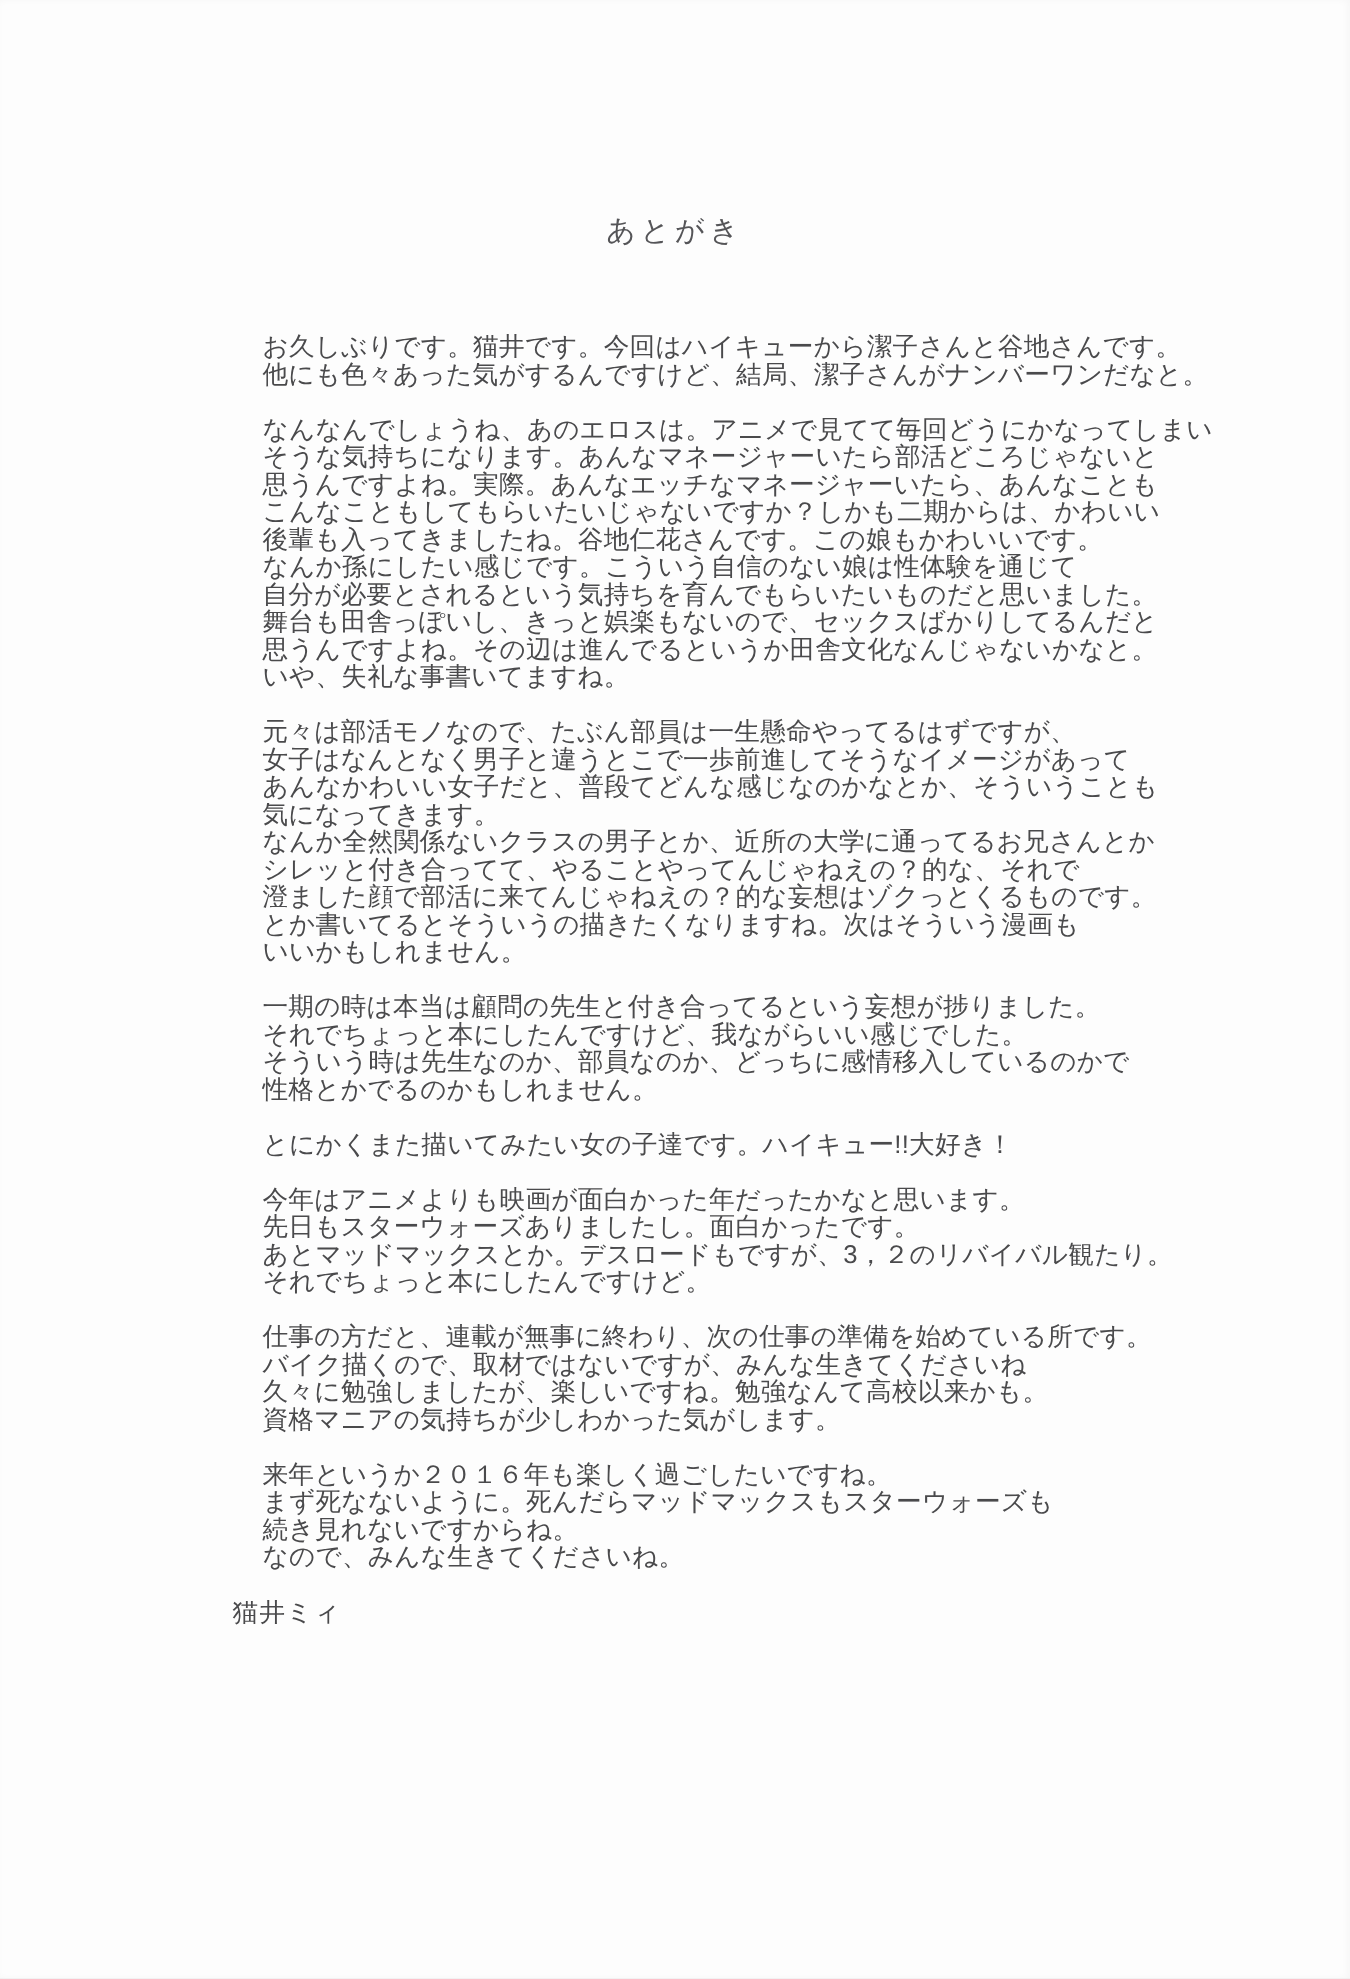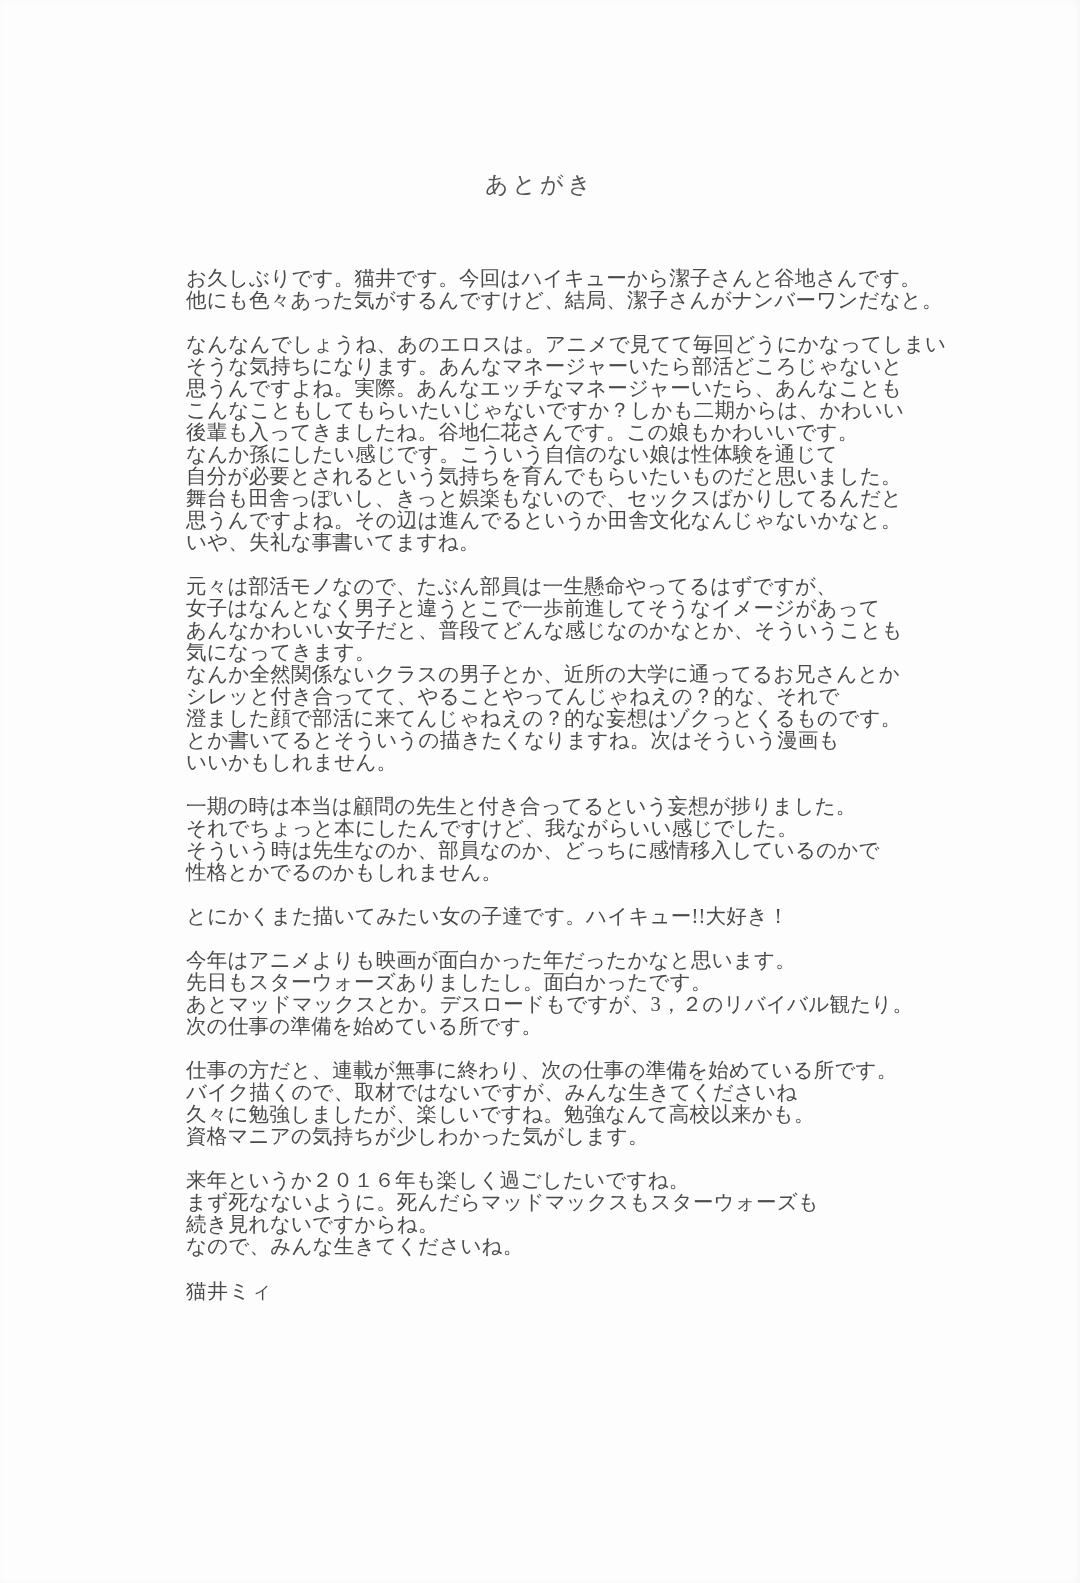--- a/index.html
+++ b/index.html
@@ -7,21 +7,21 @@
     padding: 0;
     background: #e8e8e8;
   }
   .page {
     position: relative;
     width: 1080px;
     height: 1583px;
     margin: 0 auto;
     background: #fdfdfd;
     color: #4a4a4c;
-    font-family: Liberation Serif, serif;
+    font-family: Liberation Sans, sans-serif;
     overflow: hidden;
     box-shadow: inset -2px 0 6px rgba(0,0,0,0.03);
   }
   .page-title {
     position: absolute;
     top: 169px;
     left: 0;
     width: 100%;
     text-align: center;
     font-size: 23px;
@@ -36,20 +36,21 @@
     width: 790px;
     font-size: 20.5px;
     line-height: 22px;
     letter-spacing: 0.2px;
   }
   .paragraph {
     margin: 0 0 22px 0;
   }
   .line {
     white-space: nowrap;
+    margin-left: 24px;
   }
   .signature {
     margin-top: 23px;
     font-size: 20.5px;
     letter-spacing: 1px;
   }
 </style>
 </head>
 <body>
 
@@ -91,21 +92,21 @@
         <div class="line">そういう時は先生なのか、部員なのか、どっちに感情移入しているのかで</div>
         <div class="line">性格とかでるのかもしれません。</div>
       </div>
       <div class="paragraph">
         <div class="line">とにかくまた描いてみたい女の子達です。ハイキュー!!大好き！</div>
       </div>
       <div class="paragraph">
         <div class="line">今年はアニメよりも映画が面白かった年だったかなと思います。</div>
         <div class="line">先日もスターウォーズありましたし。面白かったです。</div>
         <div class="line">あとマッドマックスとか。デスロードもですが、3，２のリバイバル観たり。</div>
-        <div class="line">次の仕事の準備を始めている所です。</div>
+        <div class="line">それでちょっと本にしたんですけど。</div>
       </div>
       <div class="paragraph">
         <div class="line">仕事の方だと、連載が無事に終わり、次の仕事の準備を始めている所です。</div>
         <div class="line">バイク描くので、取材ではないですが、みんな生きてくださいね</div>
         <div class="line">久々に勉強しましたが、楽しいですね。勉強なんて高校以来かも。</div>
         <div class="line">資格マニアの気持ちが少しわかった気がします。</div>
       </div>
       <div class="paragraph">
         <div class="line">来年というか２０１６年も楽しく過ごしたいですね。</div>
         <div class="line">まず死なないように。死んだらマッドマックスもスターウォーズも</div>

